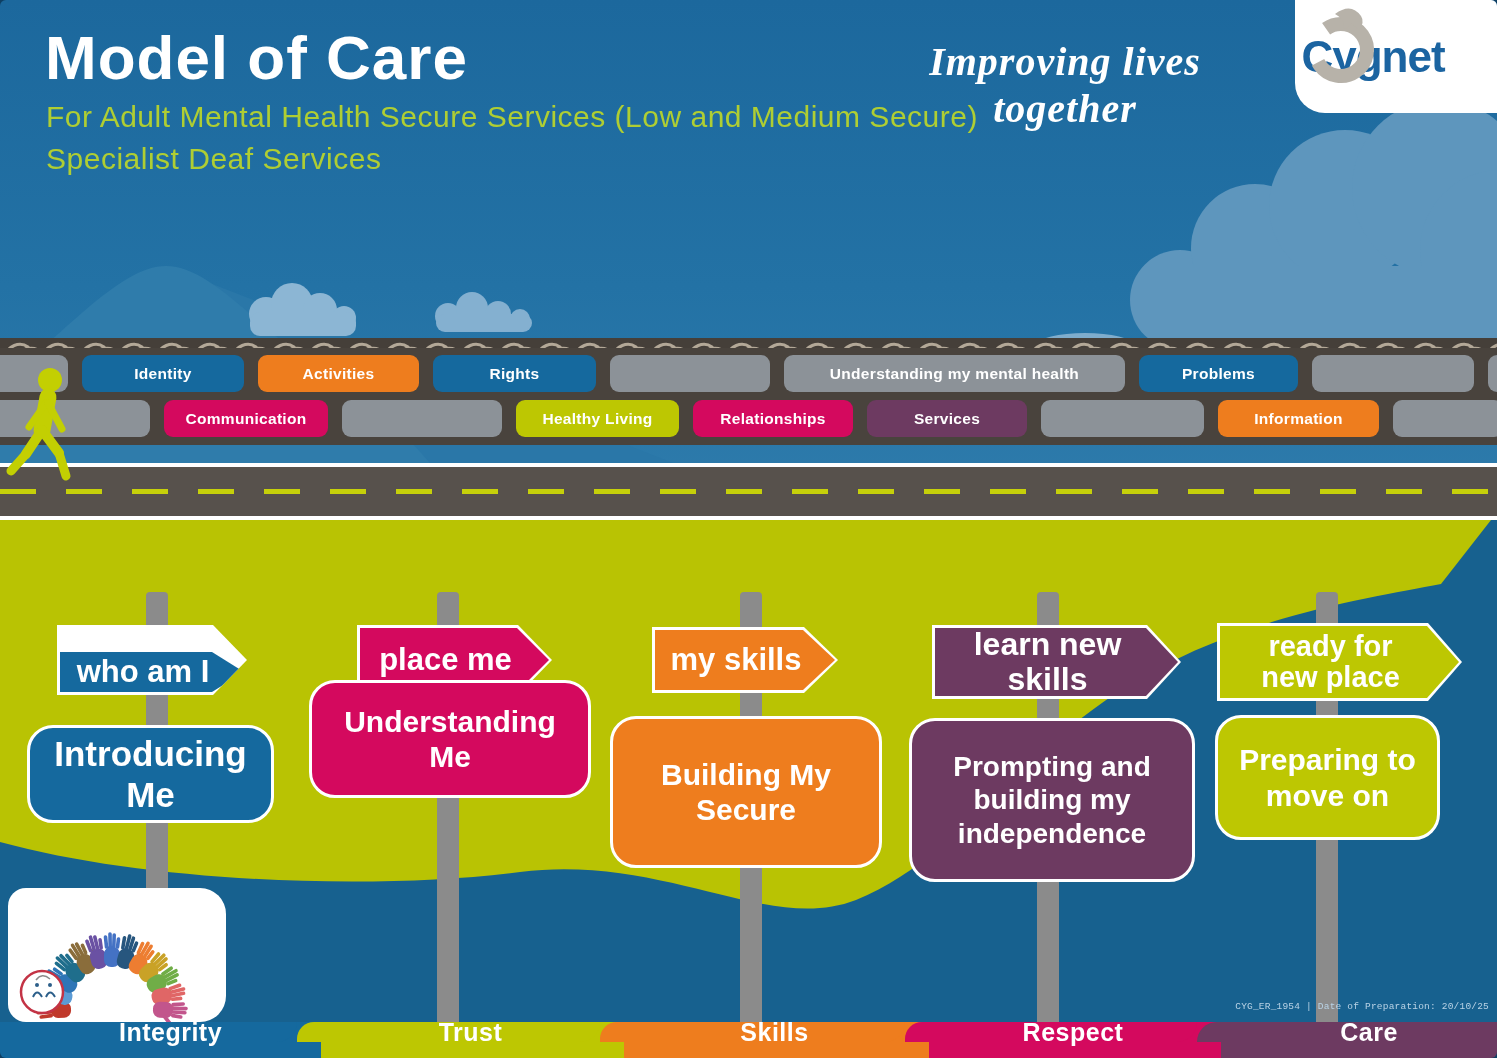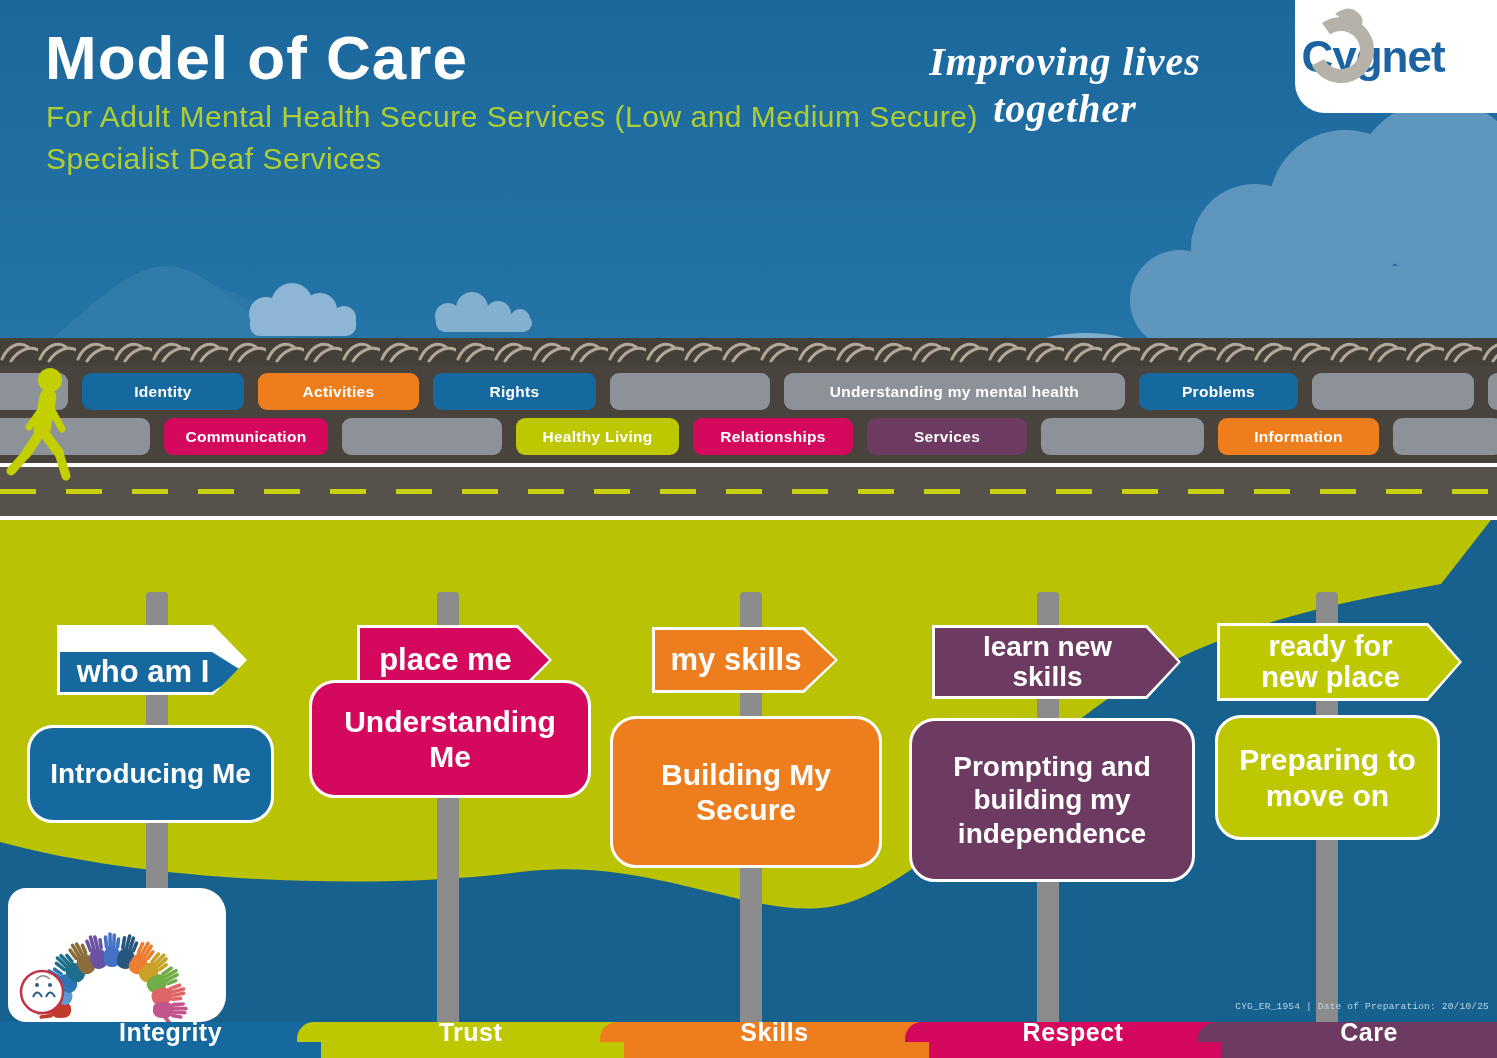--- a/index.html
+++ b/index.html
@@ -1,38 +1,38 @@
 <!DOCTYPE html>
 <html><head>
 <meta charset="utf-8">
 <style>
   html,body{margin:0;padding:0;background:#0e3f63;}
   *{box-sizing:border-box;}
   .canvas{position:relative;width:1497px;height:1058px;overflow:hidden;
-    font-family:"Liberation Sans",sans-serif;}
+    font-family:"Liberation Sans",sans-serif;border-radius:6px;}
 
   
   .sky{position:absolute;left:0;top:0;width:1497px;height:520px;
     background:linear-gradient(180deg,#1c689d 0%,#2372a5 55%,#2f7cac 100%);}
   .sky svg{position:absolute;left:0;top:0;}
   .page-title{position:absolute;left:45px;top:22px;color:#ffffff;
     font-size:62px;font-weight:bold;letter-spacing:1px;}
   .subtitle{position:absolute;left:46px;color:#afce33;font-size:30px;font-weight:400;letter-spacing:.5px;}
   .sub1{top:100px;}
   .sub2{top:142px;}
   .tagline{position:absolute;left:880px;top:38px;width:370px;text-align:center;color:#ffffff;
     font-family:"Liberation Serif",serif;font-style:italic;font-weight:bold;font-size:40px;letter-spacing:1px;}
   .logo-box{position:absolute;left:1295px;top:0;width:202px;height:113px;background:#ffffff;
     border-radius:0 0 0 30px;display:flex;align-items:center;justify-content:center;}
   .logo-inner{display:flex;align-items:center;}
   .brand-text{color:#1b64a1;font-size:44px;font-weight:bold;letter-spacing:-1px;margin-left:-46px;}
 
   
   .wire{position:absolute;left:0;top:338px;width:1497px;height:28px;}
-  .wall{position:absolute;left:0;top:366px;width:1497px;height:97px;background:#49433d;}
+  .wall{position:absolute;left:0;top:348px;width:1497px;height:97px;background:#49433d;}
   .pill-row{position:absolute;display:flex;gap:14px;height:37px;}
   .row1{top:7px;left:-12px;}
   .row2{top:52px;left:-30px;}
   .pill{height:37px;border-radius:9px;flex:0 0 auto;display:flex;align-items:center;justify-content:center;
     color:#fff;font-weight:bold;font-size:15.5px;letter-spacing:.3px;white-space:nowrap;}
 
   
   .road{position:absolute;left:0;top:463px;width:1497px;height:57px;background:#57514c;
     border-top:4px solid #ffffff;border-bottom:4px solid #ffffff;}
   .dashes{position:absolute;left:0;top:22px;width:100%;height:5px;
@@ -46,27 +46,27 @@
   .s1 .post{left:146px}.s2 .post{left:437px}.s3 .post{left:740px}.s4 .post{left:1037px}.s5 .post{left:1316px}
 
   .arrow{position:absolute;background:#ffffff;z-index:2;
     clip-path:polygon(0 0,calc(100% - 34px) 0,100% 50%,calc(100% - 34px) 100%,0 100%);}
   .arrow .in{position:absolute;inset:3px;display:flex;align-items:center;justify-content:center;
     clip-path:polygon(0 0,calc(100% - 32px) 0,100% 50%,calc(100% - 32px) 100%,0 100%);
     color:#fff;font-weight:bold;text-align:center;line-height:1.08;padding-right:24px;padding-left:6px;}
   .s1 .arrow{left:57px;top:625px;width:190px;height:70px;font-size:31px}
   .s2 .arrow{left:357px;top:625px;width:195px;height:70px;font-size:31px}
   .s3 .arrow{left:652px;top:627px;width:186px;height:66px;font-size:31px}
-  .s4 .arrow{left:932px;top:625px;width:249px;height:74px;font-size:28px}
+  .s4 .arrow{left:932px;top:625px;width:249px;height:74px;font-size:32px}
   .s5 .arrow{left:1217px;top:623px;width:245px;height:78px;font-size:29px}
 
   .jbox{position:absolute;border:3px solid #ffffff;border-radius:26px;z-index:2;
     display:flex;align-items:center;justify-content:center;text-align:center;
     color:#fff;font-weight:bold;line-height:1.18;padding:0 14px;}
-  .s1 .jbox{left:27px;top:725px;width:247px;height:98px;font-size:28px}
+  .s1 .jbox{left:27px;top:725px;width:247px;height:98px;font-size:35px}
   .s2 .jbox{left:309px;top:680px;width:282px;height:118px;font-size:30px}
   .s3 .jbox{left:610px;top:716px;width:272px;height:152px;font-size:30px}
   .s4 .jbox{left:909px;top:718px;width:286px;height:164px;font-size:28px}
   .s5 .jbox{left:1215px;top:715px;width:225px;height:125px;font-size:30px}
 
   
   .hands-card{position:absolute;left:8px;top:888px;width:218px;height:134px;background:#ffffff;
     border-radius:18px 26px 26px 18px;z-index:2;overflow:hidden;}
 
   .doc-note{position:absolute;right:8px;top:1001px;color:#b9d3e6;font-size:9.5px;letter-spacing:.2px;z-index:2;font-family:Liberation Mono, monospace;}

